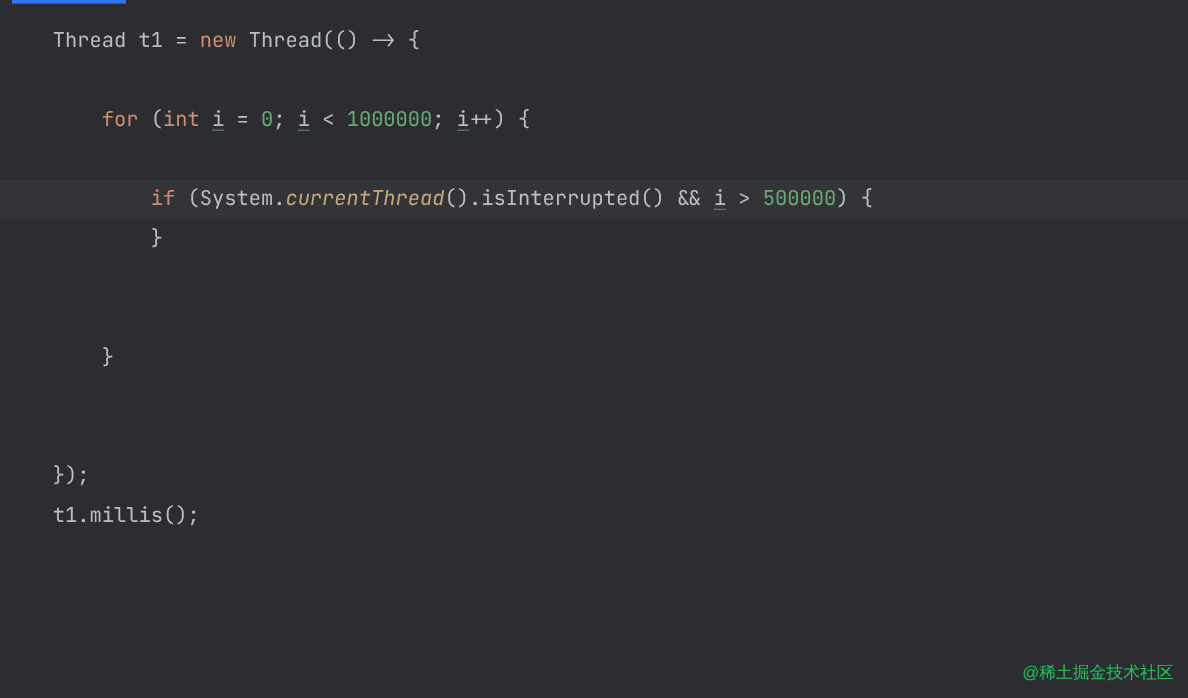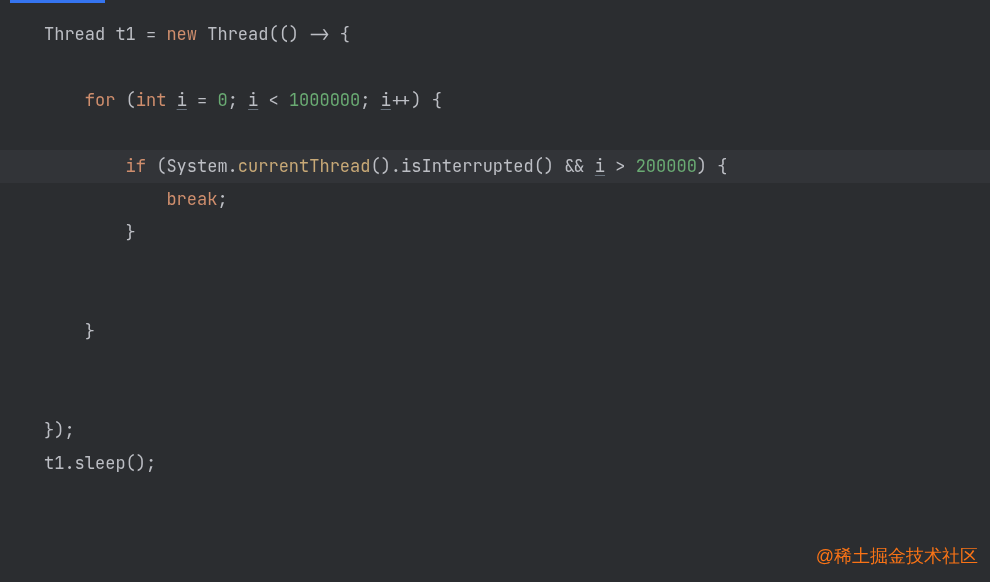--- a/index.html
+++ b/index.html
@@ -26,34 +26,34 @@
       height: 33px;
     }
     .line.highlighted {
       background: #323438;
       margin-left: -44px;
       padding-left: 44px;
       margin-right: -100px;
     }
     .kw { color: #cf8e6d; }
     .type { color: #bcbec4; }
-    .method-static { color: #c8a977; }
+    .method-static { color: #c8a977; font-style: italic; }
     .field-static { color: #c8a977; font-style: italic; }
     .num { color: #6aab73; }
     .punct { color: #bcbec4; }
     .ident { color: #bcbec4; }
     .underlined { text-decoration: underline; text-decoration-color: #6a737d; text-underline-offset: 3px; }
     .param-hint { color: #7a7e85; }
     .op { color: #bcbec4; }
     .watermark {
       position: absolute;
       bottom: 8px;
       right: 12px;
-      color: #f97316;
-      font-size: 18px;
+      color: #22c55e;
+      font-size: 14px;
       font-family: sans-serif;
     }
     .top-indicator {
       position: absolute;
       top: 0;
       left: 10px;
       width: 95px;
       height: 3px;
       background: #3574f0;
     }
@@ -61,26 +61,25 @@
 </head>
 <body>
 
 <div class="top-indicator"></div>
 
 <div class="editor">
   <div class="line"><span class="type">Thread</span><span class="ident"> </span><span class="ident">t1</span><span class="op"> = </span><span class="kw">new</span><span class="ident"> Thread(() -&gt; {</span></div>
   <div class="line"></div>
   <div class="line">    <span class="kw">for</span><span class="punct"> (</span><span class="kw">int</span><span> </span><span class="ident underlined">i</span><span class="op"> = </span><span class="num">0</span><span class="punct">; </span><span class="ident underlined">i</span><span class="op"> &lt; </span><span class="num">1000000</span><span class="punct">; </span><span class="ident underlined">i</span><span class="punct">++) {</span></div>
   <div class="line"></div>
-  <div class="line highlighted">        <span class="kw">if</span><span class="ident"> (System.</span><span class="method-static">currentThread</span><span class="ident">().isInterrupted() &amp;&amp; </span><span class="ident underlined">i</span><span class="op"> &gt; </span><span class="num">200000</span><span class="punct">) {</span></div>
-  <div class="line">            <span class="kw">break</span><span class="punct">;</span></div>
+  <div class="line highlighted">        <span class="kw">if</span><span class="ident"> (System.</span><span class="method-static">currentThread</span><span class="ident">().isInterrupted() &amp;&amp; </span><span class="ident underlined">i</span><span class="op"> &gt; </span><span class="num">500000</span><span class="punct">) {</span></div>
   <div class="line">        <span class="punct">}</span></div>
   <div class="line"></div>
   <div class="line"></div>
   <div class="line">    <span class="punct">}</span></div>
   <div class="line"></div>
   <div class="line"></div>
   <div class="line"><span class="punct">});</span></div>
-  <div class="line"><span class="ident">t1.sleep();</span></div>
+  <div class="line"><span class="ident">t1.millis();</span></div>
   <div class="line"></div>
 </div>
 
 <div class="watermark">@稀土掘金技术社区</div>
 
 </body></html>

